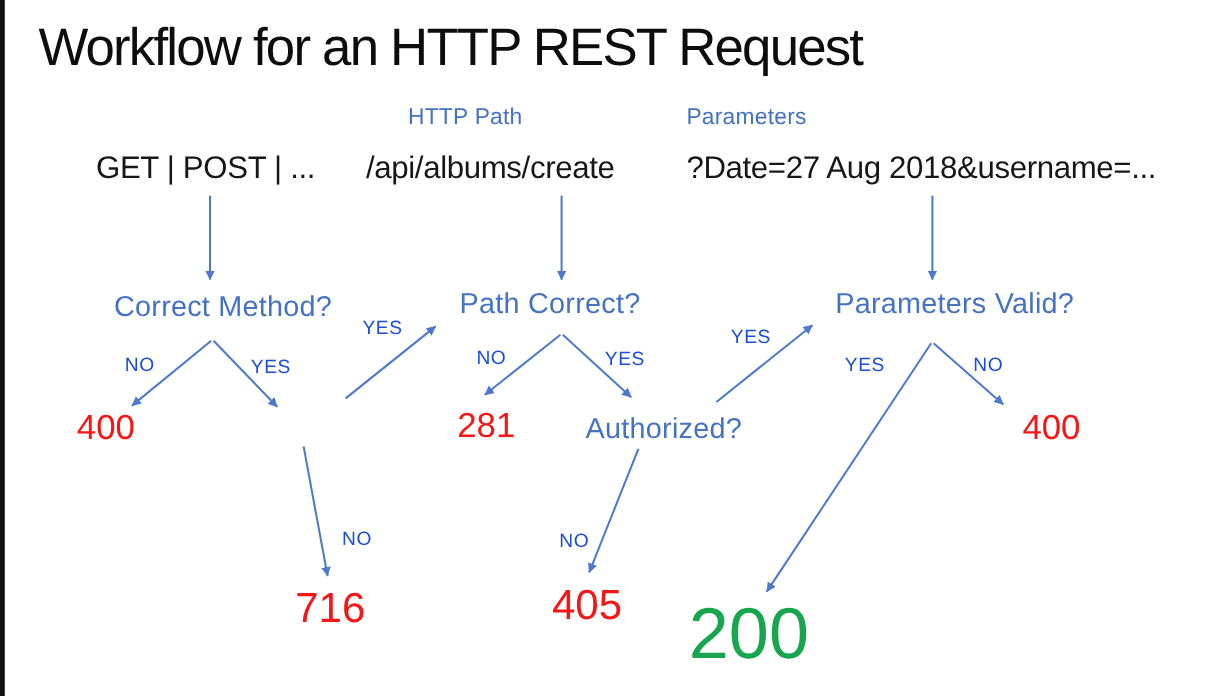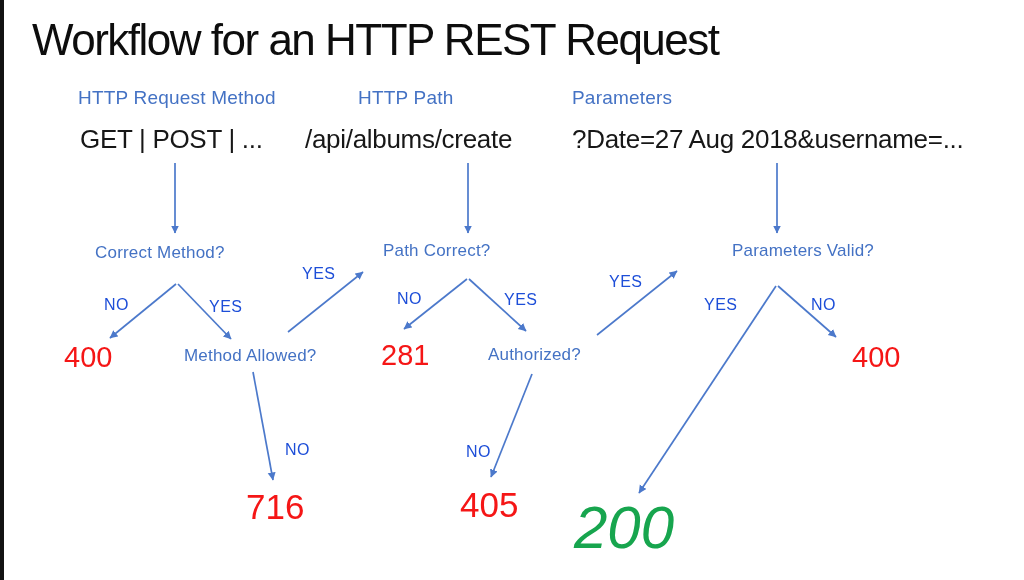--- a/index.html
+++ b/index.html
@@ -8,39 +8,38 @@
     font-family:"Liberation Sans",sans-serif;overflow:hidden;
   }
   .edge-strip{position:absolute;left:0;top:0;width:4px;height:580px;background:#121212;}
   .abs{position:absolute;white-space:nowrap;line-height:1;}
   .title{
     left:32px;top:18px;font-size:44px;letter-spacing:-1.5px;color:#0d0d0d;
     font-weight:400;
   }
   .col-label{font-size:19px;color:#4472C4;letter-spacing:0.2px;}
   .col-value{font-size:26px;color:#171717;letter-spacing:-0.3px;}
-  .node-label{font-size:17px;color:#4472C4;letter-spacing:0.2px;}
+  .node-label{font-size:24px;color:#4472C4;letter-spacing:0.2px;}
   .edge-label{font-size:16px;color:#1d4ed8;letter-spacing:0.5px;}
   .code{color:#F51616;font-weight:400;}
   .code-sm{font-size:29px;}
   .code-md{font-size:35px;}
-  .code-ok{color:#17A54E;font-size:60px;font-style:italic;}
+  .code-ok{color:#17A54E;font-size:60px;}
   svg.arrows{position:absolute;left:0;top:0;width:1024px;height:580px;pointer-events:none;}
   svg.arrows line{stroke:#4C79CB;stroke-width:1.7;}
 </style>
 </head>
 <body>
 
 <div id="slide">
   <div class="edge-strip"></div>
 
   <div class="abs title">Workflow for an HTTP REST Request</div>
 
-  <div class="abs col-label" style="left:78px;top:88px">HTTP Request Method</div>
-  <div class="abs col-label" style="left:358px;top:88px">HTTP Path</div>
+  <div class="abs col-label" style="left:340px;top:88px">HTTP Path</div>
   <div class="abs col-label" style="left:572px;top:88px">Parameters</div>
 
   <div class="abs col-value" style="left:305px;top:126px">/api/albums/create</div>
   <div class="abs col-value" style="left:80px;top:126px">GET | POST | ...</div>
   <div class="abs col-value" style="left:572px;top:126px">?Date=27 Aug 2018&amp;username=...</div>
 
   <svg class="arrows" viewBox="0 0 1024 580">
     <defs>
       <marker id="ah" markerWidth="10" markerHeight="10" refX="7.5" refY="4" orient="auto" markerUnits="userSpaceOnUse">
         <path d="M0,0 L8,4 L0,8 z" fill="#4C79CB"></path>
@@ -60,24 +59,23 @@
     <line x1="469" y1="279" x2="526" y2="331" marker-end="url(#ah)"></line>
 
     <line x1="597" y1="335" x2="677" y2="271" marker-end="url(#ah)"></line>
     <line x1="532" y1="374" x2="491" y2="477" marker-end="url(#ah)"></line>
 
     <line x1="778" y1="286" x2="836" y2="337" marker-end="url(#ah)"></line>
     <line x1="776" y1="286" x2="639" y2="493" marker-end="url(#ah)"></line>
   </svg>
 
   <div class="abs node-label" style="left:95px;top:244px">Correct Method?</div>
-  <div class="abs node-label" style="left:184px;top:347px">Method Allowed?</div>
   <div class="abs node-label" style="left:383px;top:242px">Path Correct?</div>
   <div class="abs node-label" style="left:488px;top:346px">Authorized?</div>
-  <div class="abs node-label" style="left:732px;top:242px">Parameters Valid?</div>
+  <div class="abs node-label" style="left:696px;top:242px">Parameters Valid?</div>
 
   <div class="abs edge-label" style="left:104px;top:297px">NO</div>
   <div class="abs edge-label" style="left:209px;top:299px">YES</div>
   <div class="abs edge-label" style="left:302px;top:266px">YES</div>
   <div class="abs edge-label" style="left:285px;top:442px">NO</div>
   <div class="abs edge-label" style="left:397px;top:291px">NO</div>
   <div class="abs edge-label" style="left:504px;top:292px">YES</div>
   <div class="abs edge-label" style="left:609px;top:274px">YES</div>
   <div class="abs edge-label" style="left:466px;top:444px">NO</div>
   <div class="abs edge-label" style="left:704px;top:297px">YES</div>

